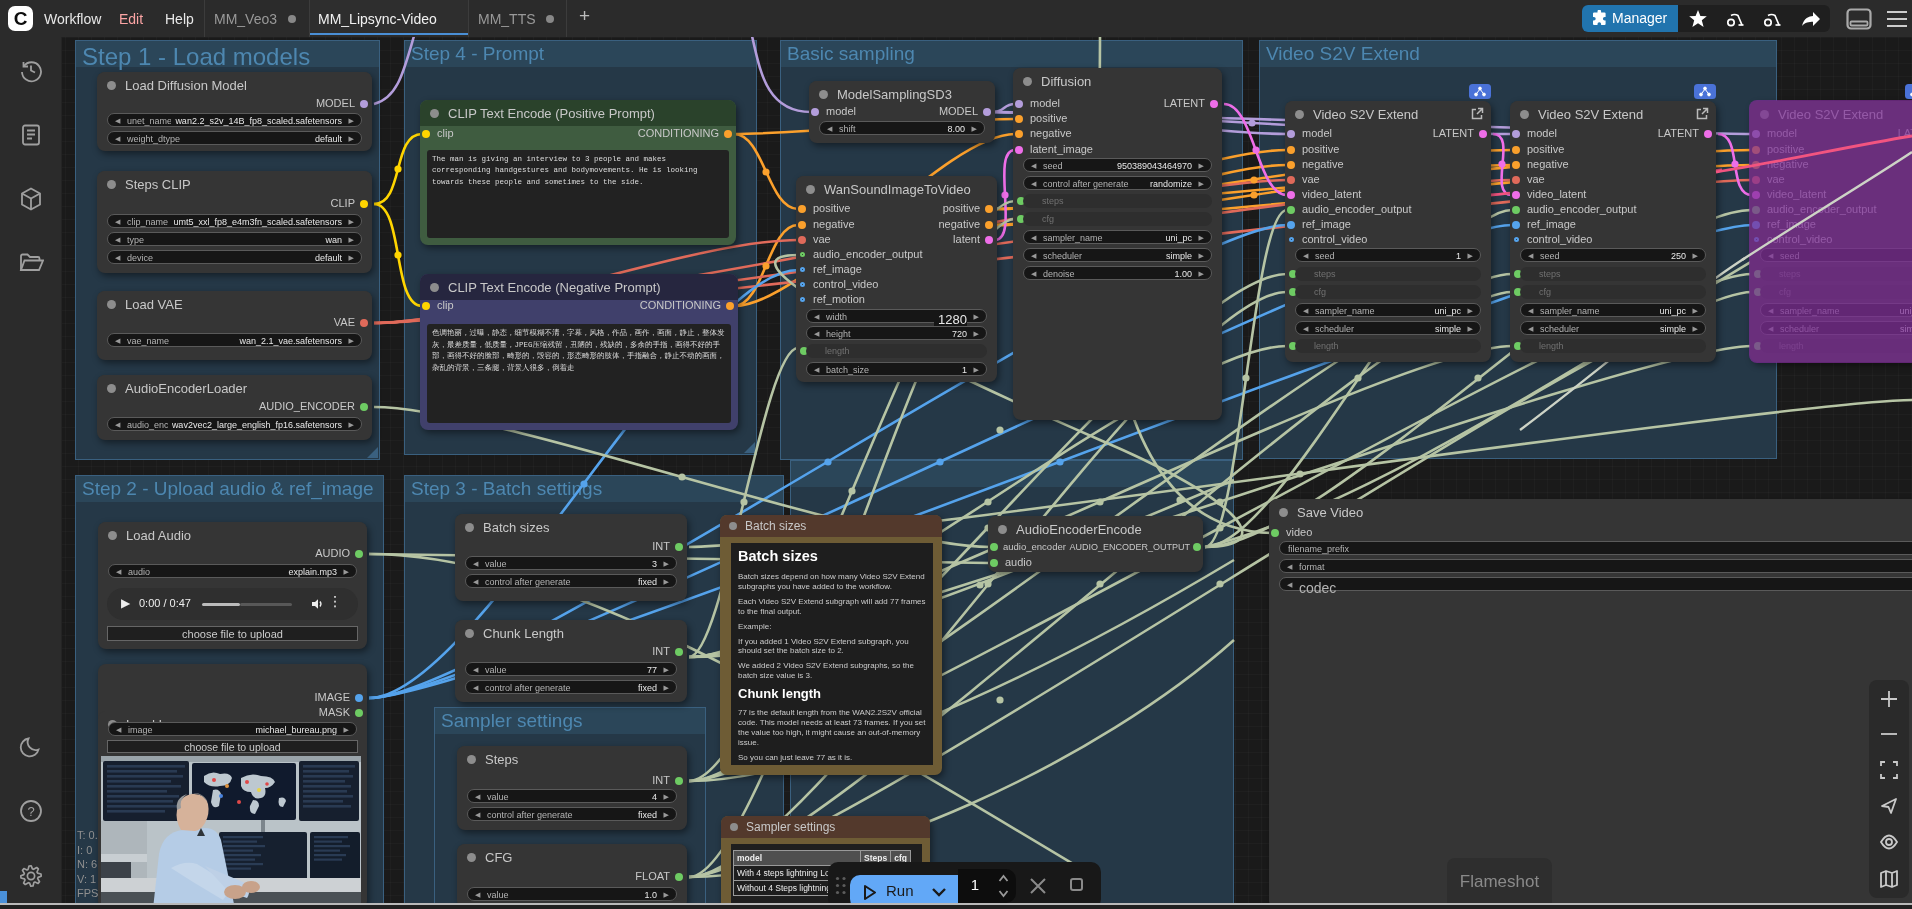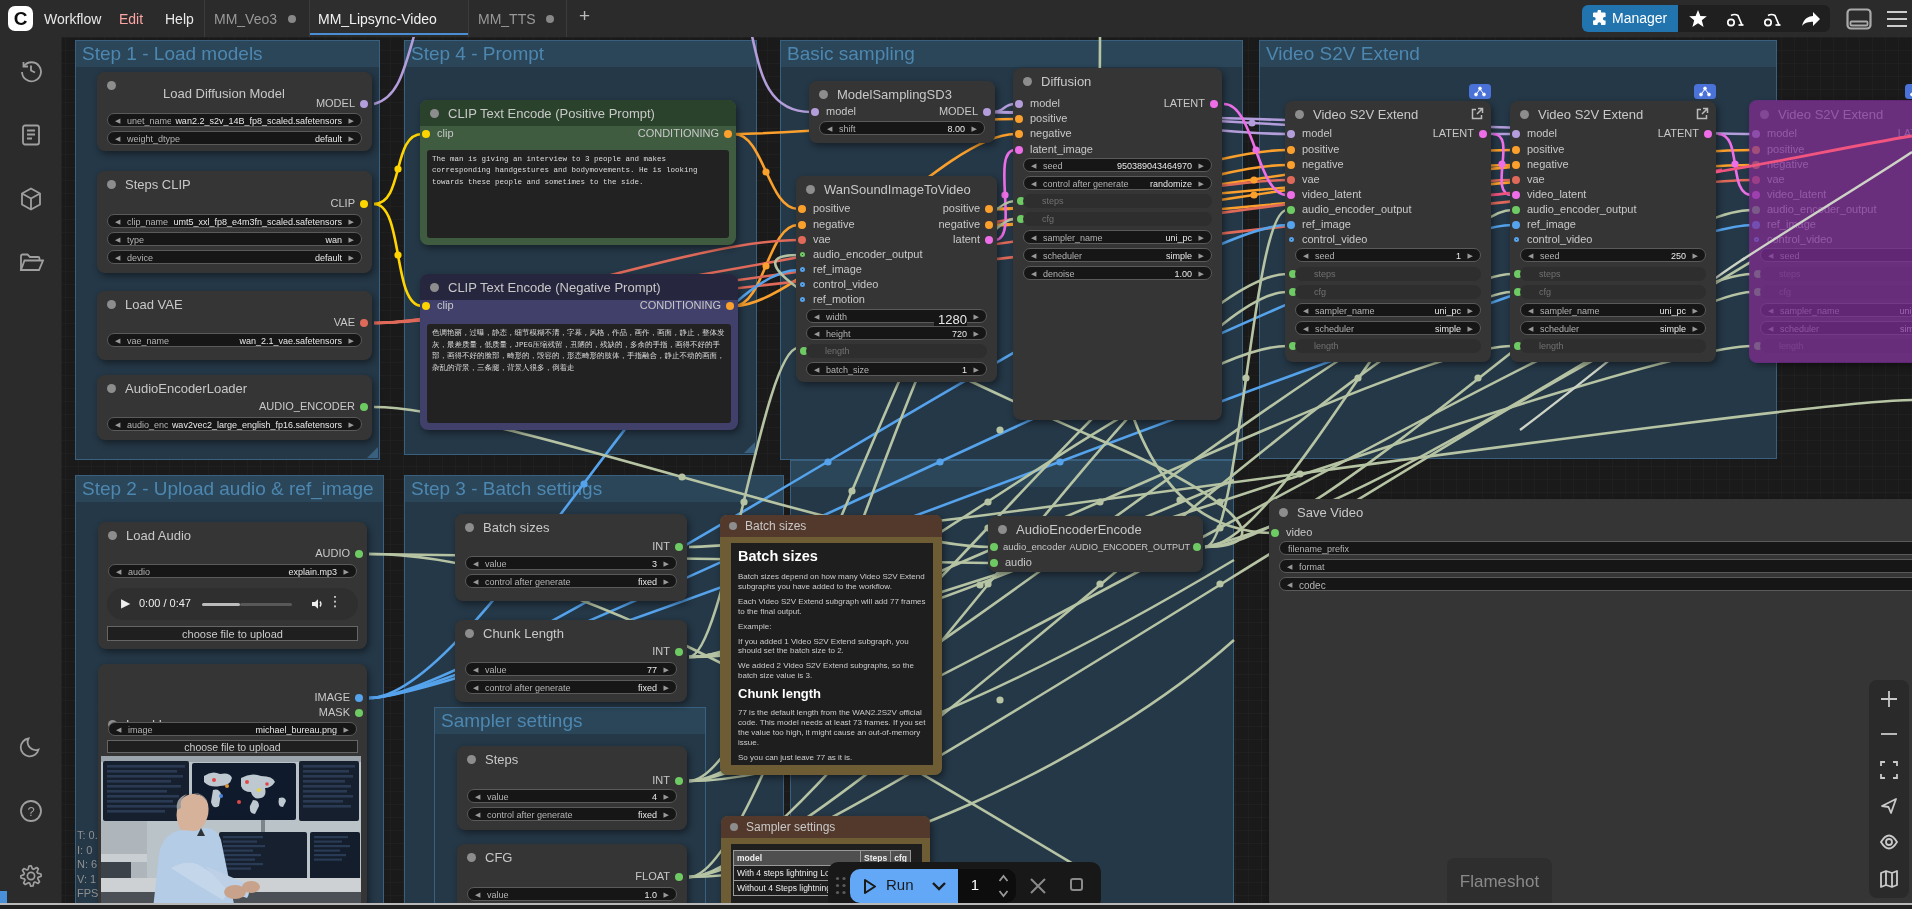--- a/index.html
+++ b/index.html
@@ -4,21 +4,21 @@
 body{font-family:"Liberation Sans",sans-serif;width:1912px;height:909px;overflow:hidden;background:#1a1a1a;}
 #canvas{position:absolute;left:0;top:0;width:1912px;height:909px;
 background:
 repeating-linear-gradient(0deg, rgba(255,255,255,0.022) 0 1px, transparent 1px 13px),
 repeating-linear-gradient(90deg, rgba(255,255,255,0.022) 0 1px, transparent 1px 13px),
 #1a1a1a;}
 </style></head><body>
 <div id="canvas"></div>
 <div style="position:absolute;left:75px;top:40px;width:305px;height:420px;background:#253847;border:1px solid #3a607f;z-index:1;">
     <div style="position:absolute;left:0;top:0;width:100%;height:26px;background:#2b4659;"></div>
-    <div style="position:absolute;left:6px;top:2px;font-size:19px;color:#4d87b0;white-space:nowrap;">Step 1 - Load models</div>
+    <div style="position:absolute;left:6px;top:2px;font-size:24px;color:#4d87b0;white-space:nowrap;">Step 1 - Load models</div>
     <div style="position:absolute;right:1px;bottom:1px;width:0;height:0;border-left:11px solid transparent;border-bottom:11px solid #3a607f;"></div>
   </div>
 <div style="position:absolute;left:404px;top:40px;width:353px;height:415px;background:#253847;border:1px solid #3a607f;z-index:1;">
     <div style="position:absolute;left:0;top:0;width:100%;height:26px;background:#2b4659;"></div>
     <div style="position:absolute;left:6px;top:2px;font-size:19px;color:#4d87b0;white-space:nowrap;">Step 4 - Prompt</div>
     <div style="position:absolute;right:1px;bottom:1px;width:0;height:0;border-left:11px solid transparent;border-bottom:11px solid #3a607f;"></div>
   </div>
 <div style="position:absolute;left:780px;top:40px;width:463px;height:420px;background:#253847;border:1px solid #3a607f;z-index:1;">
     <div style="position:absolute;left:0;top:0;width:100%;height:26px;background:#2b4659;"></div>
     <div style="position:absolute;left:6px;top:2px;font-size:19px;color:#4d87b0;white-space:nowrap;">Basic sampling</div>
@@ -147,21 +147,21 @@
     <circle cx="1220" cy="502" r="3.6" fill="#b6c4a4"></circle>
     <circle cx="1300" cy="474" r="3.6" fill="#b6c4a4"></circle>
     <circle cx="1120" cy="350" r="3.6" fill="#b6c4a4"></circle>
     <circle cx="1000" cy="700" r="3.6" fill="#b6c4a4"></circle>
     <circle cx="980" cy="585" r="3.6" fill="#b6c4a4"></circle>
     <circle cx="1180" cy="500" r="3.6" fill="#b6c4a4"></circle>
   </svg>
 <div style="position:absolute;left:97px;top:72px;width:275px;height:79px;background:#353535;border-radius:8px;z-index:3;box-shadow:2px 3px 7px rgba(0,0,0,.45);">
     <div style="position:absolute;left:0;top:0;width:100%;height:26px;background:#353535;border-radius:8px 8px 0 0;">
       <span style="position:absolute;left:10px;top:9px;width:9px;height:9px;border-radius:50%;background:#8d8d8d;"></span>
-      <span style="position:absolute;left:28px;top:14px;font-size:13px;color:#c8c8c8;white-space:nowrap;margin-left:38px;">Load Diffusion Model</span>
+      <span style="position:absolute;left:28px;top:6px;font-size:13px;color:#c8c8c8;white-space:nowrap;">Load Diffusion Model</span>
     </div>
     <span style="position:absolute;right:4px;top:28px;width:8px;height:8px;border-radius:50%;background:#b39ddb;"></span>
     <span style="position:absolute;right:17px;top:25px;font-size:11px;color:#c8c8c8;white-space:nowrap;">MODEL</span>
     <div style="position:absolute;left:10px;right:10px;top:41px;height:14px;background:#161616;border:1px solid #5a5a5a;border-radius:14px;">
       <span style="position:absolute;left:7px;top:3px;font-size:7px;color:#999;">◀</span>
       <span style="position:absolute;left:19px;top:1.5px;font-size:9px;color:#b4b4b4;white-space:nowrap;">unet_name</span>
       <span style="position:absolute;right:19px;top:1.5px;font-size:9px;color:#e9e9e9;white-space:nowrap;background:#161616;padding-left:4px;">wan2.2_s2v_14B_fp8_scaled.safetensors</span>
       <span style="position:absolute;right:7px;top:3px;font-size:7px;color:#999;">▶</span>
     </div>
     <div style="position:absolute;left:10px;right:10px;top:59px;height:14px;background:#161616;border:1px solid #5a5a5a;border-radius:14px;">
@@ -753,21 +753,21 @@
       <span style="position:absolute;left:8px;top:1.5px;font-size:9px;color:#b4b4b4;white-space:nowrap;">filename_prefix</span>
       <span style="position:absolute;right:19px;top:1.5px;font-size:9px;color:#e9e9e9;white-space:nowrap;background:#161616;padding-left:4px;"></span>
     </div>
     <div style="position:absolute;left:10px;right:10px;top:60px;height:14px;background:#161616;border:1px solid #5a5a5a;border-radius:14px;">
       <span style="position:absolute;left:7px;top:3px;font-size:7px;color:#999;">◀</span>
       <span style="position:absolute;left:19px;top:1.5px;font-size:9px;color:#b4b4b4;white-space:nowrap;">format</span>
       <span style="position:absolute;right:19px;top:1.5px;font-size:9px;color:#e9e9e9;white-space:nowrap;background:#161616;padding-left:4px;"></span>
     </div>
     <div style="position:absolute;left:10px;right:10px;top:78px;height:14px;background:#161616;border:1px solid #5a5a5a;border-radius:14px;">
       <span style="position:absolute;left:7px;top:3px;font-size:7px;color:#999;">◀</span>
-      <span style="position:absolute;left:19px;top:1.5px;font-size:10px;color:#b4b4b4;white-space:nowrap;">codec</span>
+      <span style="position:absolute;left:19px;top:1.5px;font-size:14px;color:#b4b4b4;white-space:nowrap;">codec</span>
       <span style="position:absolute;right:19px;top:1.5px;font-size:9px;color:#e9e9e9;white-space:nowrap;background:#161616;padding-left:4px;"></span>
     </div>
   </div>
 <div style="position:absolute;left:720px;top:515px;width:222px;height:260px;z-index:3;background:#6e5c35;border-radius:7px;box-shadow:2px 3px 7px rgba(0,0,0,.45);">
 <div style="position:absolute;left:0;top:0;width:100%;height:22px;background:#53392c;border-radius:7px 7px 0 0;">
       <span style="position:absolute;left:9px;top:7px;width:8px;height:8px;border-radius:50%;background:#8d8d8d;"></span>
       <span style="position:absolute;left:25px;top:4px;font-size:12px;color:#c8c8c8;">Batch sizes</span>
     </div>
 <div style="position:absolute;left:11px;right:9px;top:28px;bottom:10px;background:#1e1e1e;padding:4px 7px;color:#ccc;font-size:8px;line-height:1.24;overflow:hidden;">
 <div style="font-size:14.5px;font-weight:bold;color:#fff;margin:1px 0 6px;">Batch sizes</div>
@@ -942,21 +942,21 @@
 <svg width="12" height="20" style="position:absolute;left:7px;top:14px;">
       <g fill="#5c5c5c">
         <circle cx="2.5" cy="2.5" r="1.6"></circle>
         <circle cx="9" cy="2.5" r="1.6"></circle>
         <circle cx="2.5" cy="9.5" r="1.6"></circle>
         <circle cx="9" cy="9.5" r="1.6"></circle>
         <circle cx="2.5" cy="16.5" r="1.6"></circle>
         <circle cx="9" cy="16.5" r="1.6"></circle>
       </g>
     </svg>
-<div style="position:absolute;left:22px;top:7px;width:120px;height:34px;background:#62a8f7;border-radius:10px 0 0 10px;">
+<div style="position:absolute;left:22px;top:13px;width:120px;height:34px;background:#62a8f7;border-radius:10px 0 0 10px;">
 <svg width="14" height="15" style="position:absolute;left:13px;top:10px;">
         <polygon points="2,1 12,7.5 2,14" fill="none" stroke="#1a1a1a" stroke-width="2" stroke-linejoin="round"></polygon>
       </svg>
 <span style="position:absolute;left:36px;top:7px;font-size:15px;color:#1a1a1a;">Run</span>
 <svg width="14" height="9" style="position:absolute;left:82px;top:13px;">
         <path d="M1 1 L7 7 L13 1" stroke="#1a1a1a" stroke-width="2.4" fill="none"></path>
       </svg>
 </div>
 <div style="position:absolute;left:130px;top:7px;width:58px;height:34px;background:#0d0d0d;border-radius:0 10px 10px 0;">
 <span style="position:absolute;left:0;width:34px;text-align:center;top:7px;font-size:15px;color:#fff;">1</span>

